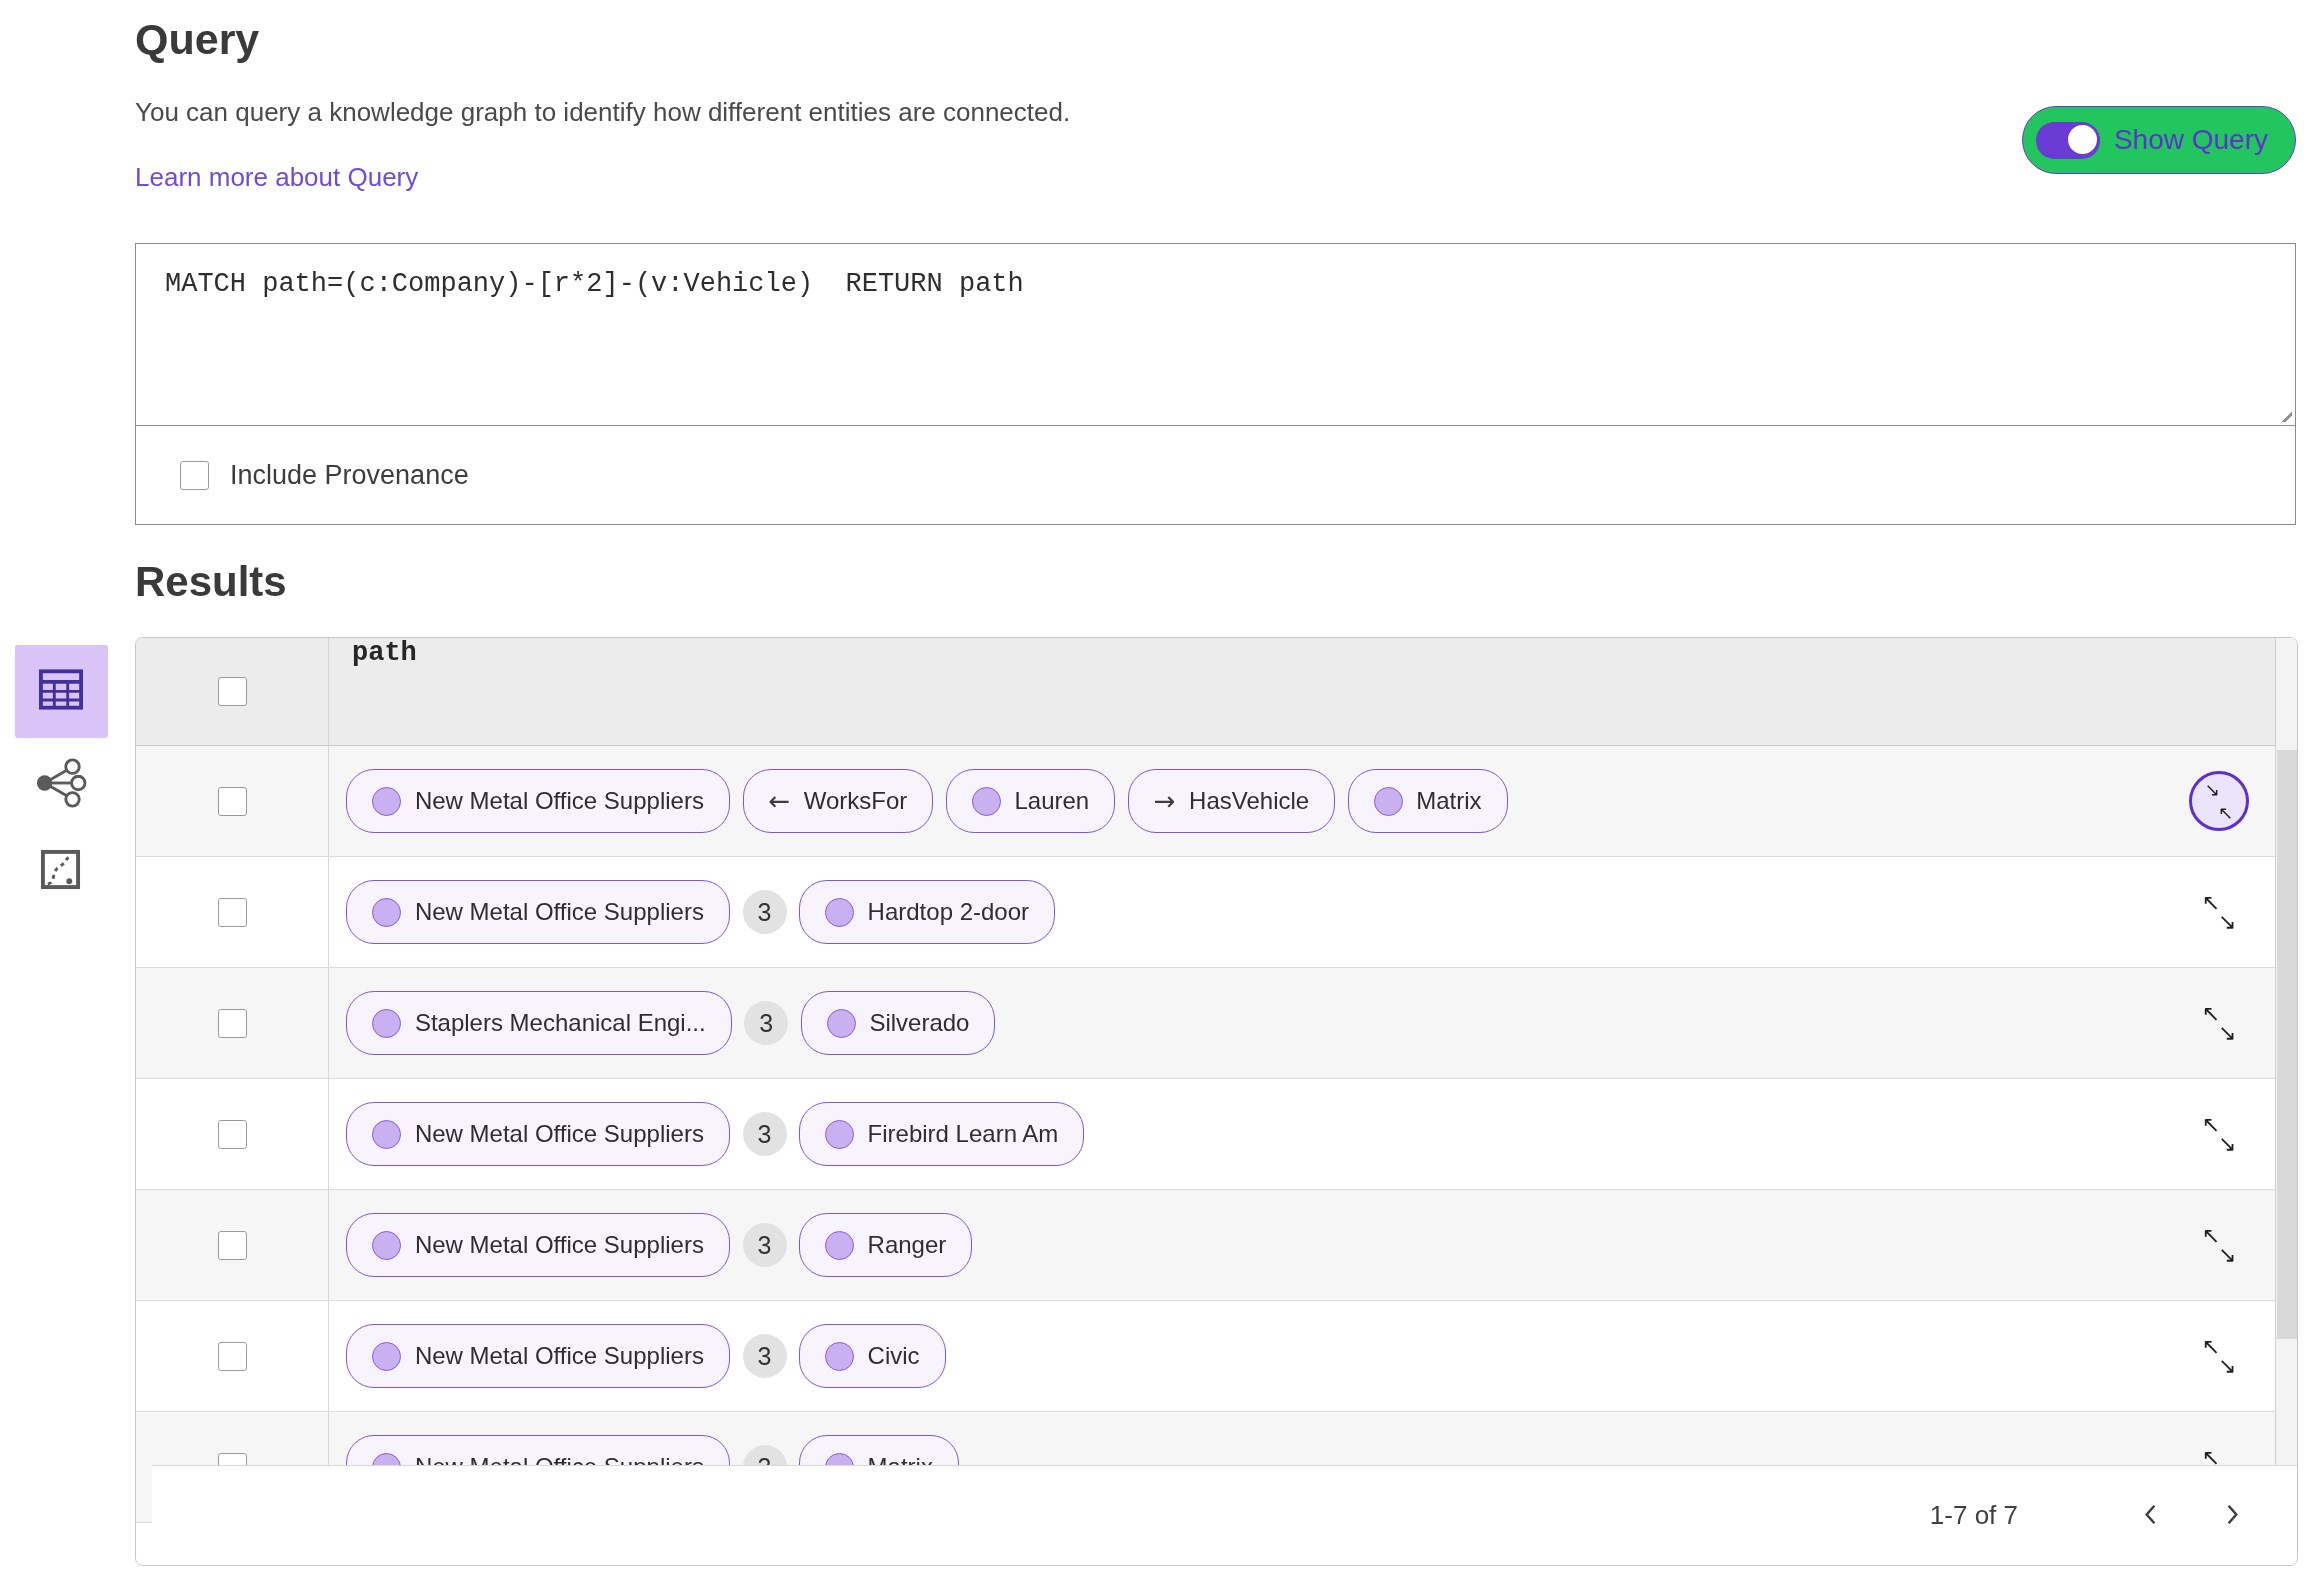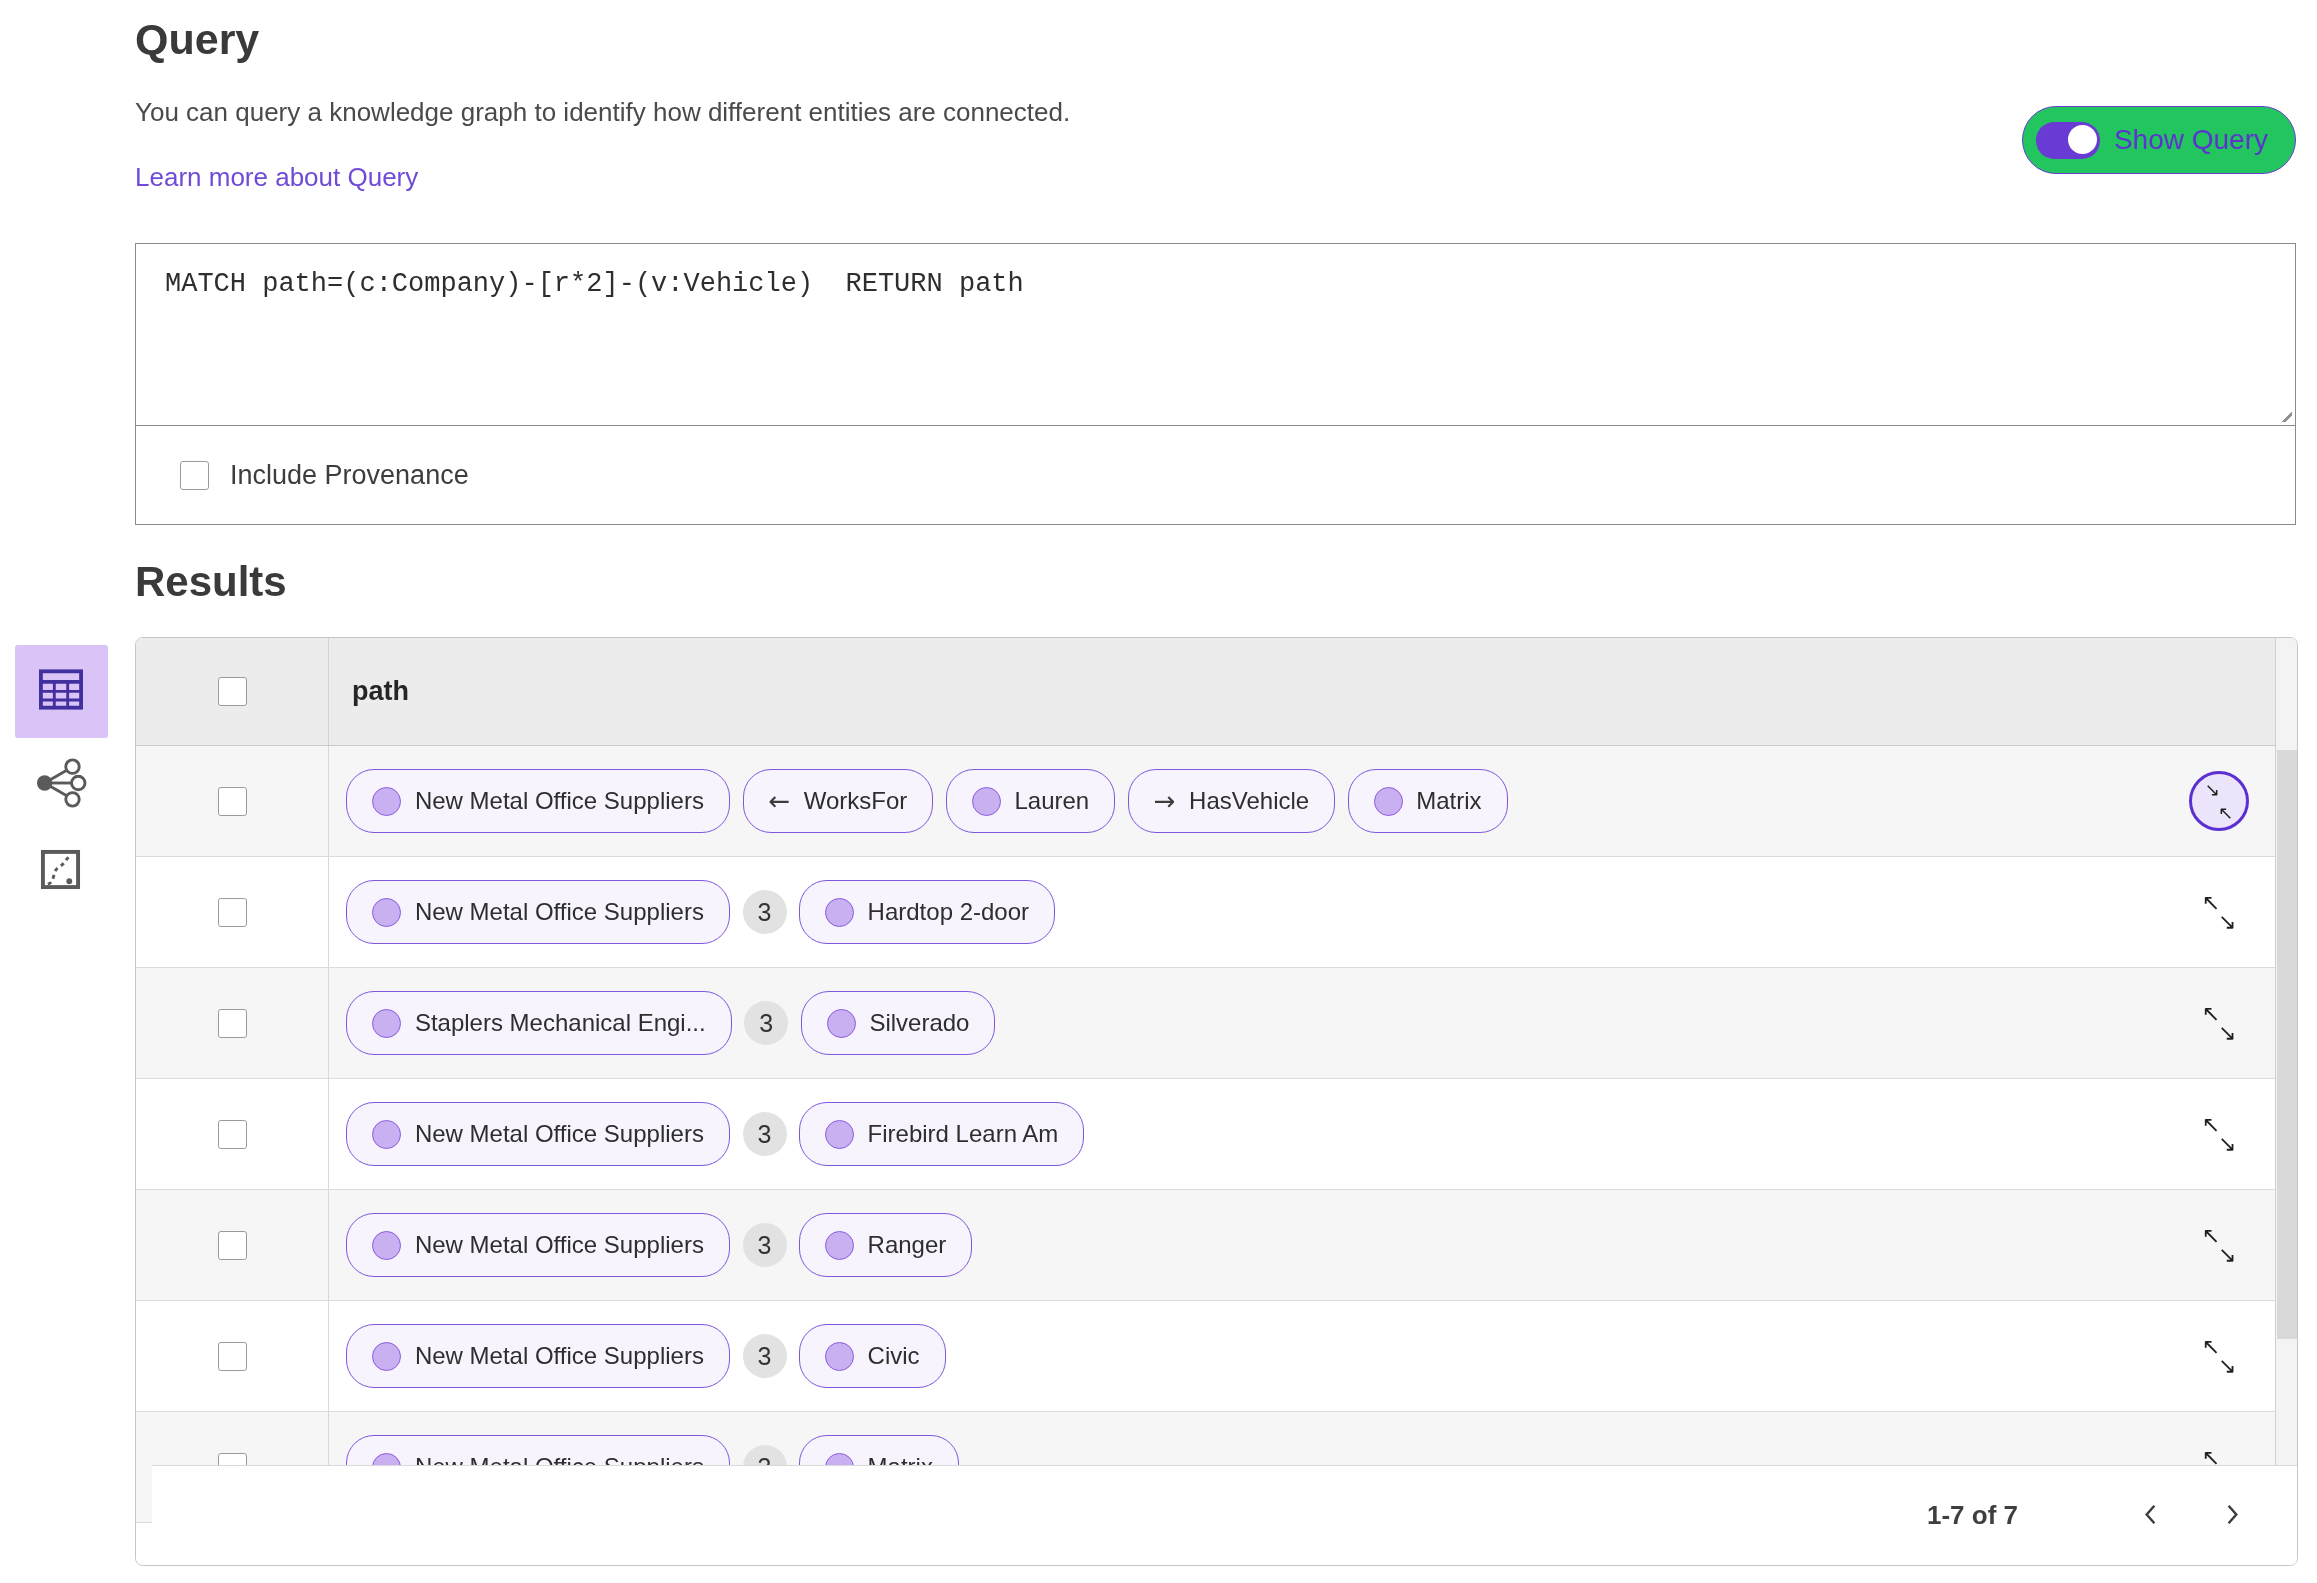--- a/index.html
+++ b/index.html
@@ -47,21 +47,21 @@
   .view-btn { position: absolute; display: flex; align-items: center; justify-content: center; cursor: pointer;
     background: transparent; border: none; }
   .view-graph { left: 29px; top: 755px; width: 62px; height: 58px; }
   .view-map   { left: 37px; top: 848px; width: 46px; height: 46px; }
 
   .results-table { left: 135px; top: 637px; width: 2163px; height: 929px; border: 1.9px solid #c6c6c6;
     border-radius: 7.7px; background: #fff; overflow: hidden; }
   .thead { height: 108px; background: #ececec; border-bottom: 1.9px solid #c9c9c9; display: flex; }
   .col-check { width: 193px; flex: none; display: flex; align-items: center; justify-content: center;
     border-right: 1.9px solid #d4d4d4; }
-  .col-path { flex: 1; display: flex; align-items: center; padding-left: 23px; }
+  .col-path { flex: 1; display: flex; padding-left: 23px; font-family: Liberation Mono, monospace; }
   .col-path-label { font-size: 27px; font-weight: 700; color: #262626; }
 
   .trow { height: 111px; display: flex; border-bottom: 1px solid #dcdcdc; position: relative; background: #fff; }
   .trow.odd { background: #f6f6f6; }
   .cell-check { width: 193px; flex: none; display: flex; align-items: center; justify-content: center;
     border-right: 1.9px solid #d8d8d8; }
   .cell-path { flex: 1; display: flex; align-items: center; gap: 12.6px; padding-left: 17.4px; position: relative; }
 
   .pill { display: inline-flex; align-items: center; gap: 13.5px; height: 64px; border: 1.9px solid #7e57dd;
     border-radius: 28px; background: #f8f4fe; padding: 0 25px; cursor: pointer; flex: none; }
@@ -81,21 +81,21 @@
     cursor: pointer; font-family: "DejaVu Sans", sans-serif; }
   .collapse-btn .a1 { position: absolute; top: 4.8px; left: 12.6px; font-size: 18.3px; color: #1f1f1f; }
   .collapse-btn .a2 { position: absolute; bottom: 4.8px; right: 12.6px; font-size: 18.3px; color: #1f1f1f; }
 
   .v-scrollbar { position: absolute; right: 0; top: 0; width: 22px; height: 828px;
     background: #f3f3f3; border-left: 1px solid #cfcfcf; }
   .v-thumb { position: absolute; top: 112px; left: 1px; right: 0; height: 589px; background: #d9d9d9; }
 
   .pagination { position: absolute; left: 16px; right: 0; bottom: 0; height: 100px; background: #ffffff;
     border-top: 1px solid #d9d9d9; display: flex; align-items: center; justify-content: flex-end;
-    padding-right: 46px; z-index: 5; font-weight: bold; }
+    padding-right: 46px; z-index: 5; }
   .page-range { font-size: 26px; color: #3f3f3f; margin-right: 73px; }
   .pg-btn { background: transparent; border: none; cursor: pointer; width: 39px; height: 39px;
     display: flex; align-items: center; justify-content: center; margin-left: 41px; }
 </style>
 </head>
 <body>
 
 <h1 class="abs page-title">Query</h1>
 <div class="abs page-desc">You can query a knowledge graph to identify how different entities are connected.</div>
 <a class="abs learn-link">Learn more about Query</a>

